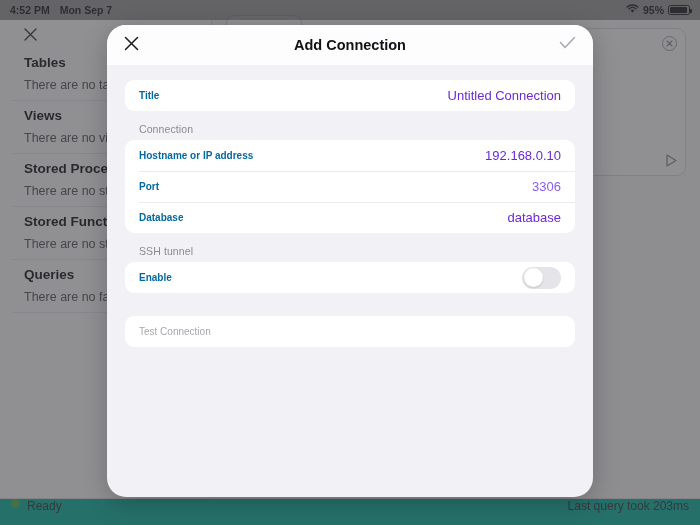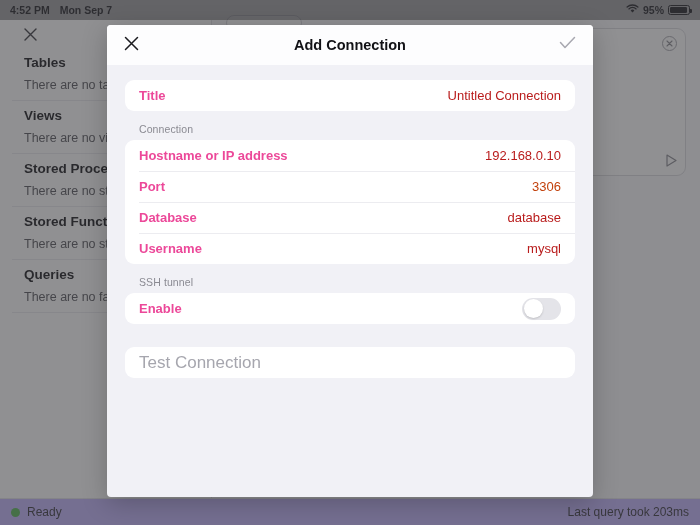--- a/index.html
+++ b/index.html
@@ -86,43 +86,43 @@
     border-bottom: 7px solid transparent;
   }
   .editor-run svg { position: absolute; left: -11px; top: -8px; }
   .pill {
     position: absolute; left: 14px; top: -5px; width: 76px; height: 16px;
     border: 1px solid #d4d4da; border-radius: 8px; background: #fff;
   }
 
   .bottombar {
     height: 27px; flex: 0 0 27px;
-    background: #c4b5fd;
+    background: #14b8a6;
     border-top: 1px solid #e4e4e8;
-    display: flex; align-items: center;
+    display: flex; align-items: flex-start;
     padding: 0 11px;
     font-size: 12px; color: #3c3c43;
   }
   .dot { width: 9px; height: 9px; border-radius: 50%; margin-right: 7px; display: inline-block; }
   .bb-right { margin-left: auto; }
 
   
   .dim {
     position: absolute; inset: 0;
     background: rgba(52,52,56,0.55);
   }
   .dim-top { position: absolute; left: 0; right: 0; top: 0; height: 20px; background: rgba(52,52,56,0.45); }
 
   
   .modal {
     position: absolute;
     left: 107px; top: 25px;
     width: 486px; height: 472px;
     background: #f1f1f6;
-    border-radius: 4px;
+    border-radius: 19px;
     overflow: hidden;
     box-shadow: 0 6px 26px rgba(0,0,0,0.22);
     display: flex; flex-direction: column;
   }
   .modal-header {
     flex: 0 0 40px; height: 40px;
     background: #fdfdfe;
     display: flex; align-items: center;
     padding: 0 17px;
     position: relative;
@@ -148,27 +148,27 @@
     height: 31px;
     display: flex; align-items: center;
     padding: 0 14px;
     position: relative;
   }
   .row + .row::before {
     content: ""; position: absolute; left: 14px; right: 0; top: 0;
     height: 1px; background: #ececf0;
   }
   .row-label {
-    font-size: 13px; font-weight: bold; color: #ec4899;
+    font-size: 10px; font-weight: bold; color: #0369a1;
     white-space: nowrap;
   }
   .row-value {
-    margin-left: auto; font-size: 13px; color: #c2410c;
-  }
-  .row-value.ph { color: #b91c1c; font-weight: normal; }
+    margin-left: auto; font-size: 13px; color: #8b5cf6;
+  }
+  .row-value.ph { color: #6d28d9; font-weight: normal; }
 
   .group-head {
     font-size: 10.5px; color: #8a8a92;
     padding: 12px 14px 5px 14px;
     letter-spacing: 0.1px;
   }
 
   .toggle {
     margin-left: auto;
     width: 39px; height: 22px;
@@ -182,21 +182,21 @@
     background: #ffffff;
     box-shadow: 0 1px 2px rgba(0,0,0,0.16);
   }
 
   .btn-card {
     background: #ffffff; border-radius: 9px;
     height: 31px; display: flex; align-items: center;
     padding: 0 14px;
     margin-top: 23px;
   }
-  .btn-card span { font-size: 17px; color: #a6a6ae; }
+  .btn-card span { font-size: 10px; color: #a6a6ae; }
 </style>
 </head>
 <body>
 
 <div id="root">
 
   <div class="bg-app">
 
     <div class="statusbar">
       <div class="sb-left">
@@ -308,24 +308,20 @@
           <span class="row-value ph">192.168.0.10</span>
         </div>
         <div class="row">
           <span class="row-label">Port</span>
           <span class="row-value">3306</span>
         </div>
         <div class="row">
           <span class="row-label">Database</span>
           <span class="row-value ph">database</span>
         </div>
-        <div class="row">
-          <span class="row-label">Username</span>
-          <span class="row-value ph">mysql</span>
-        </div>
       </div>
 
       <div class="group-head">SSH tunnel</div>
       <div class="card">
         <div class="row">
           <span class="row-label">Enable</span>
           <span class="toggle">
               <span class="knob"></span>
             </span>
         </div>

